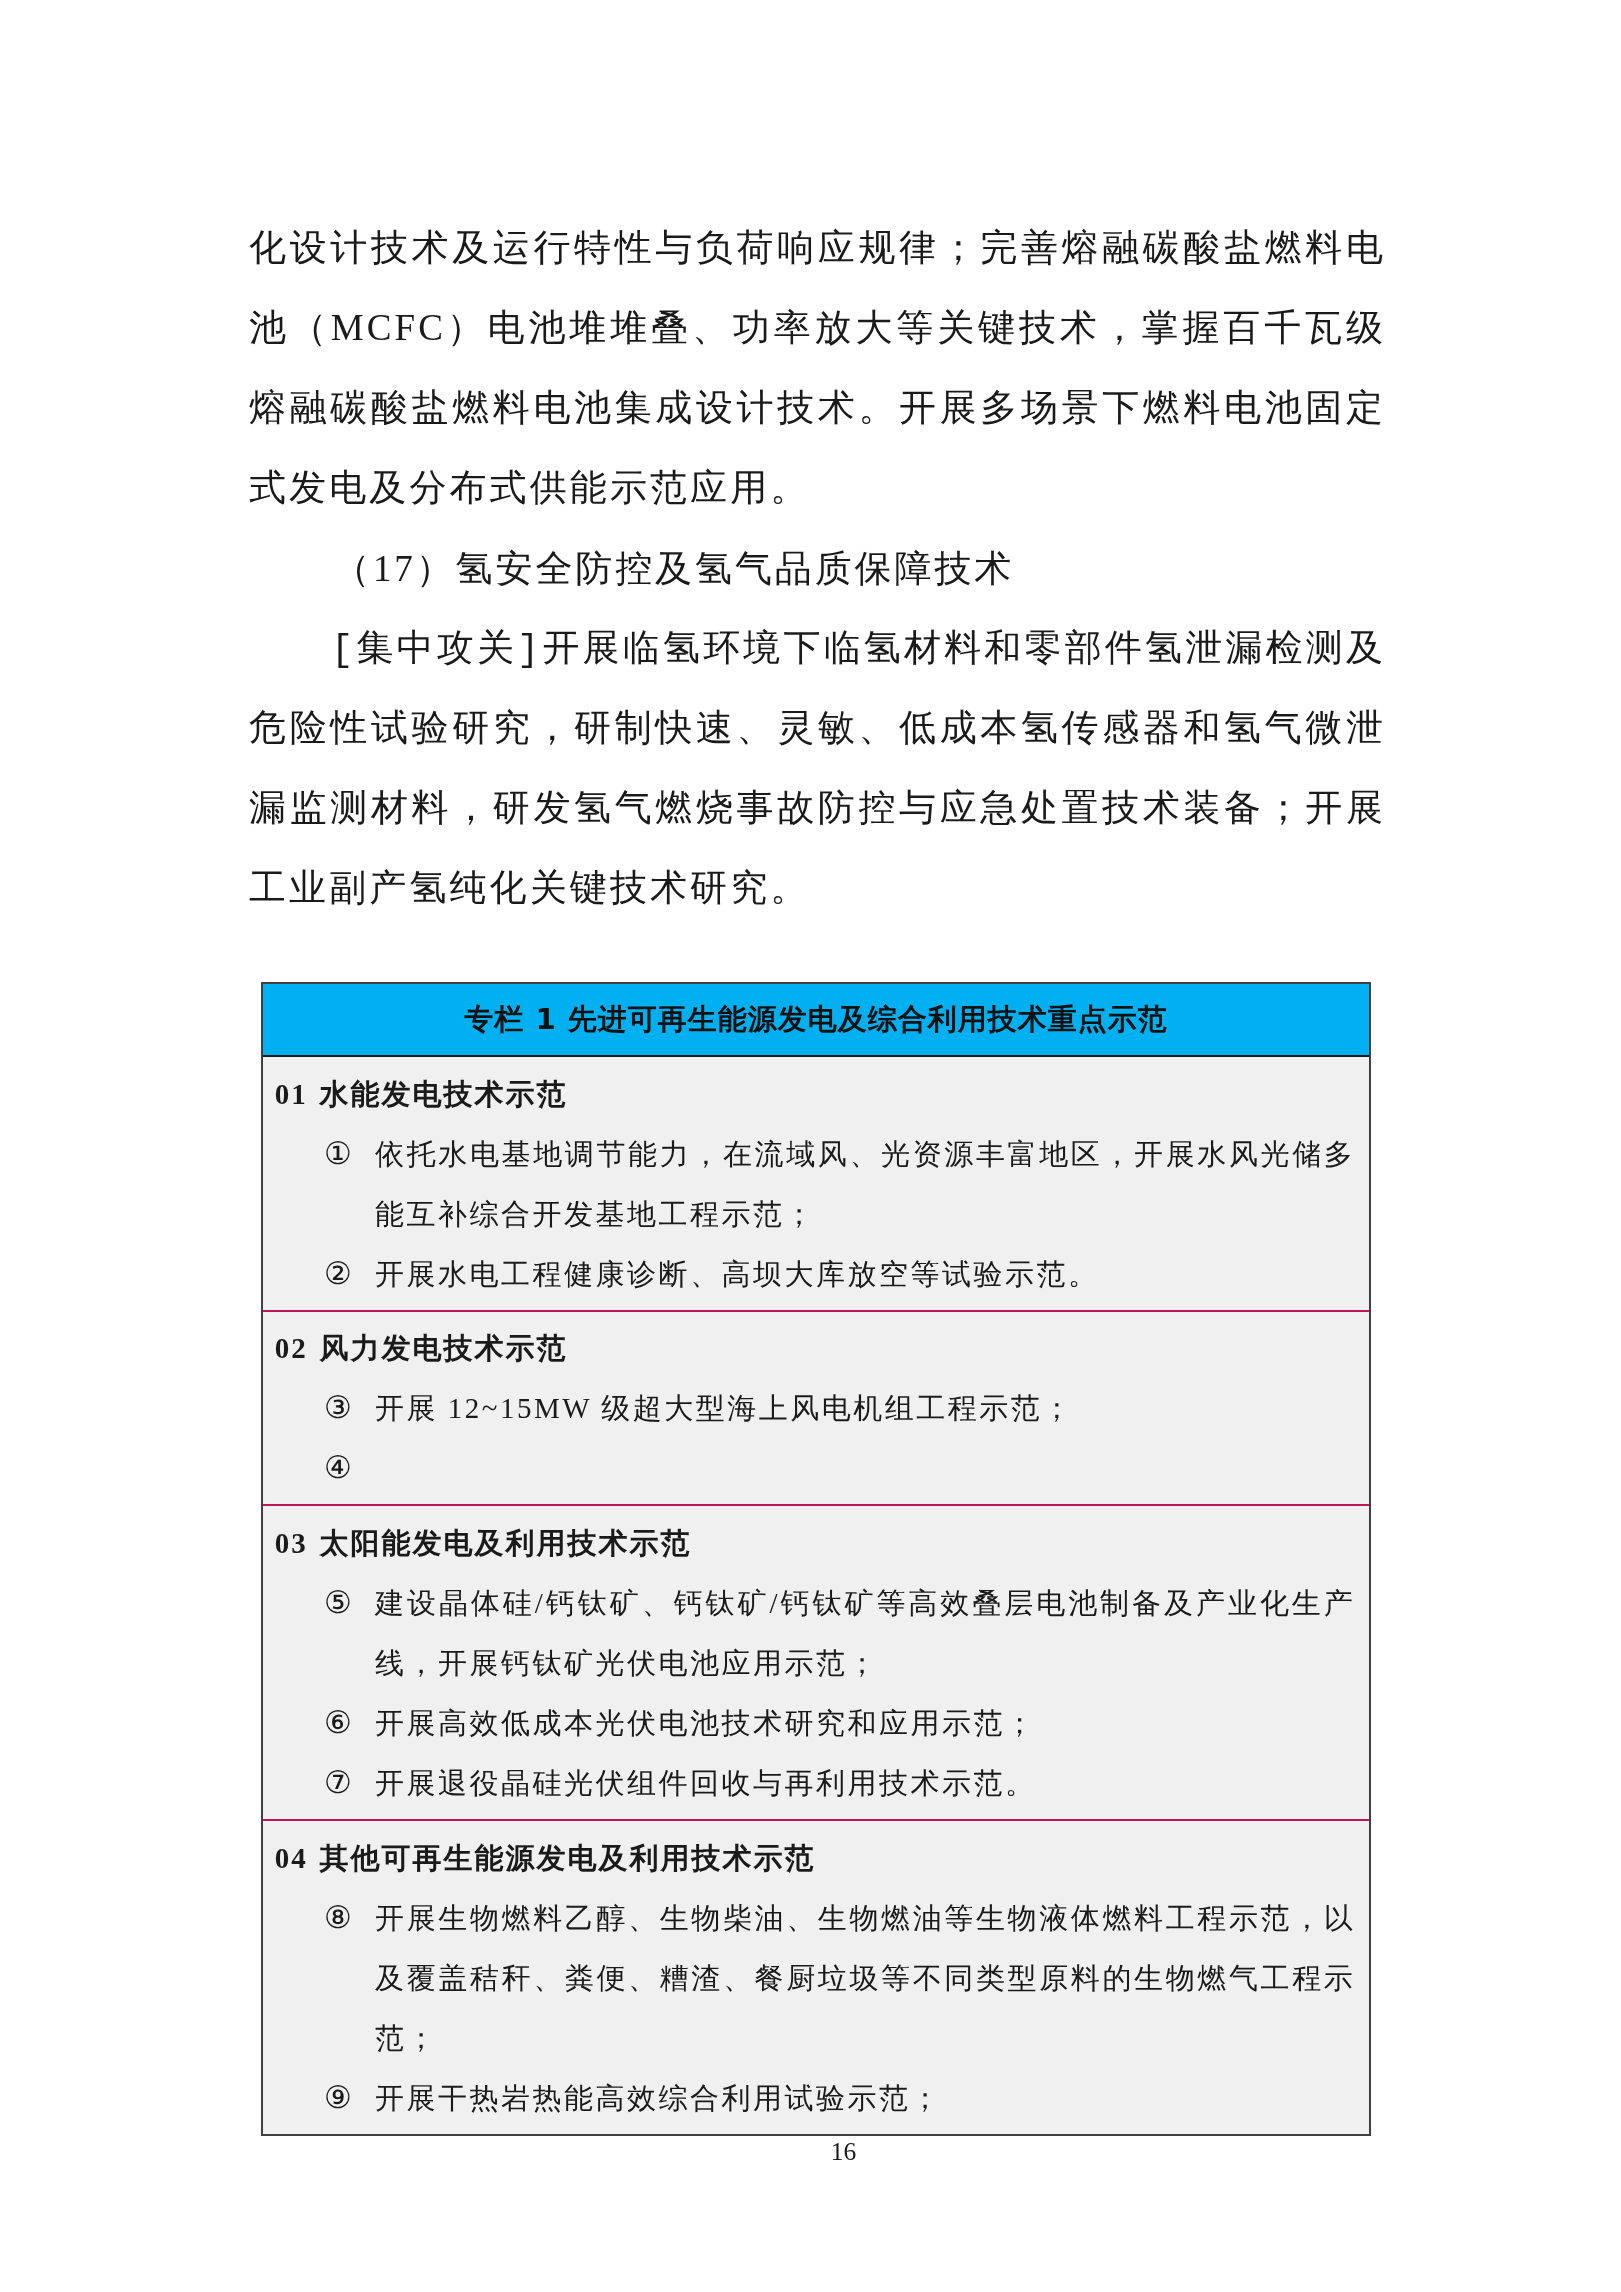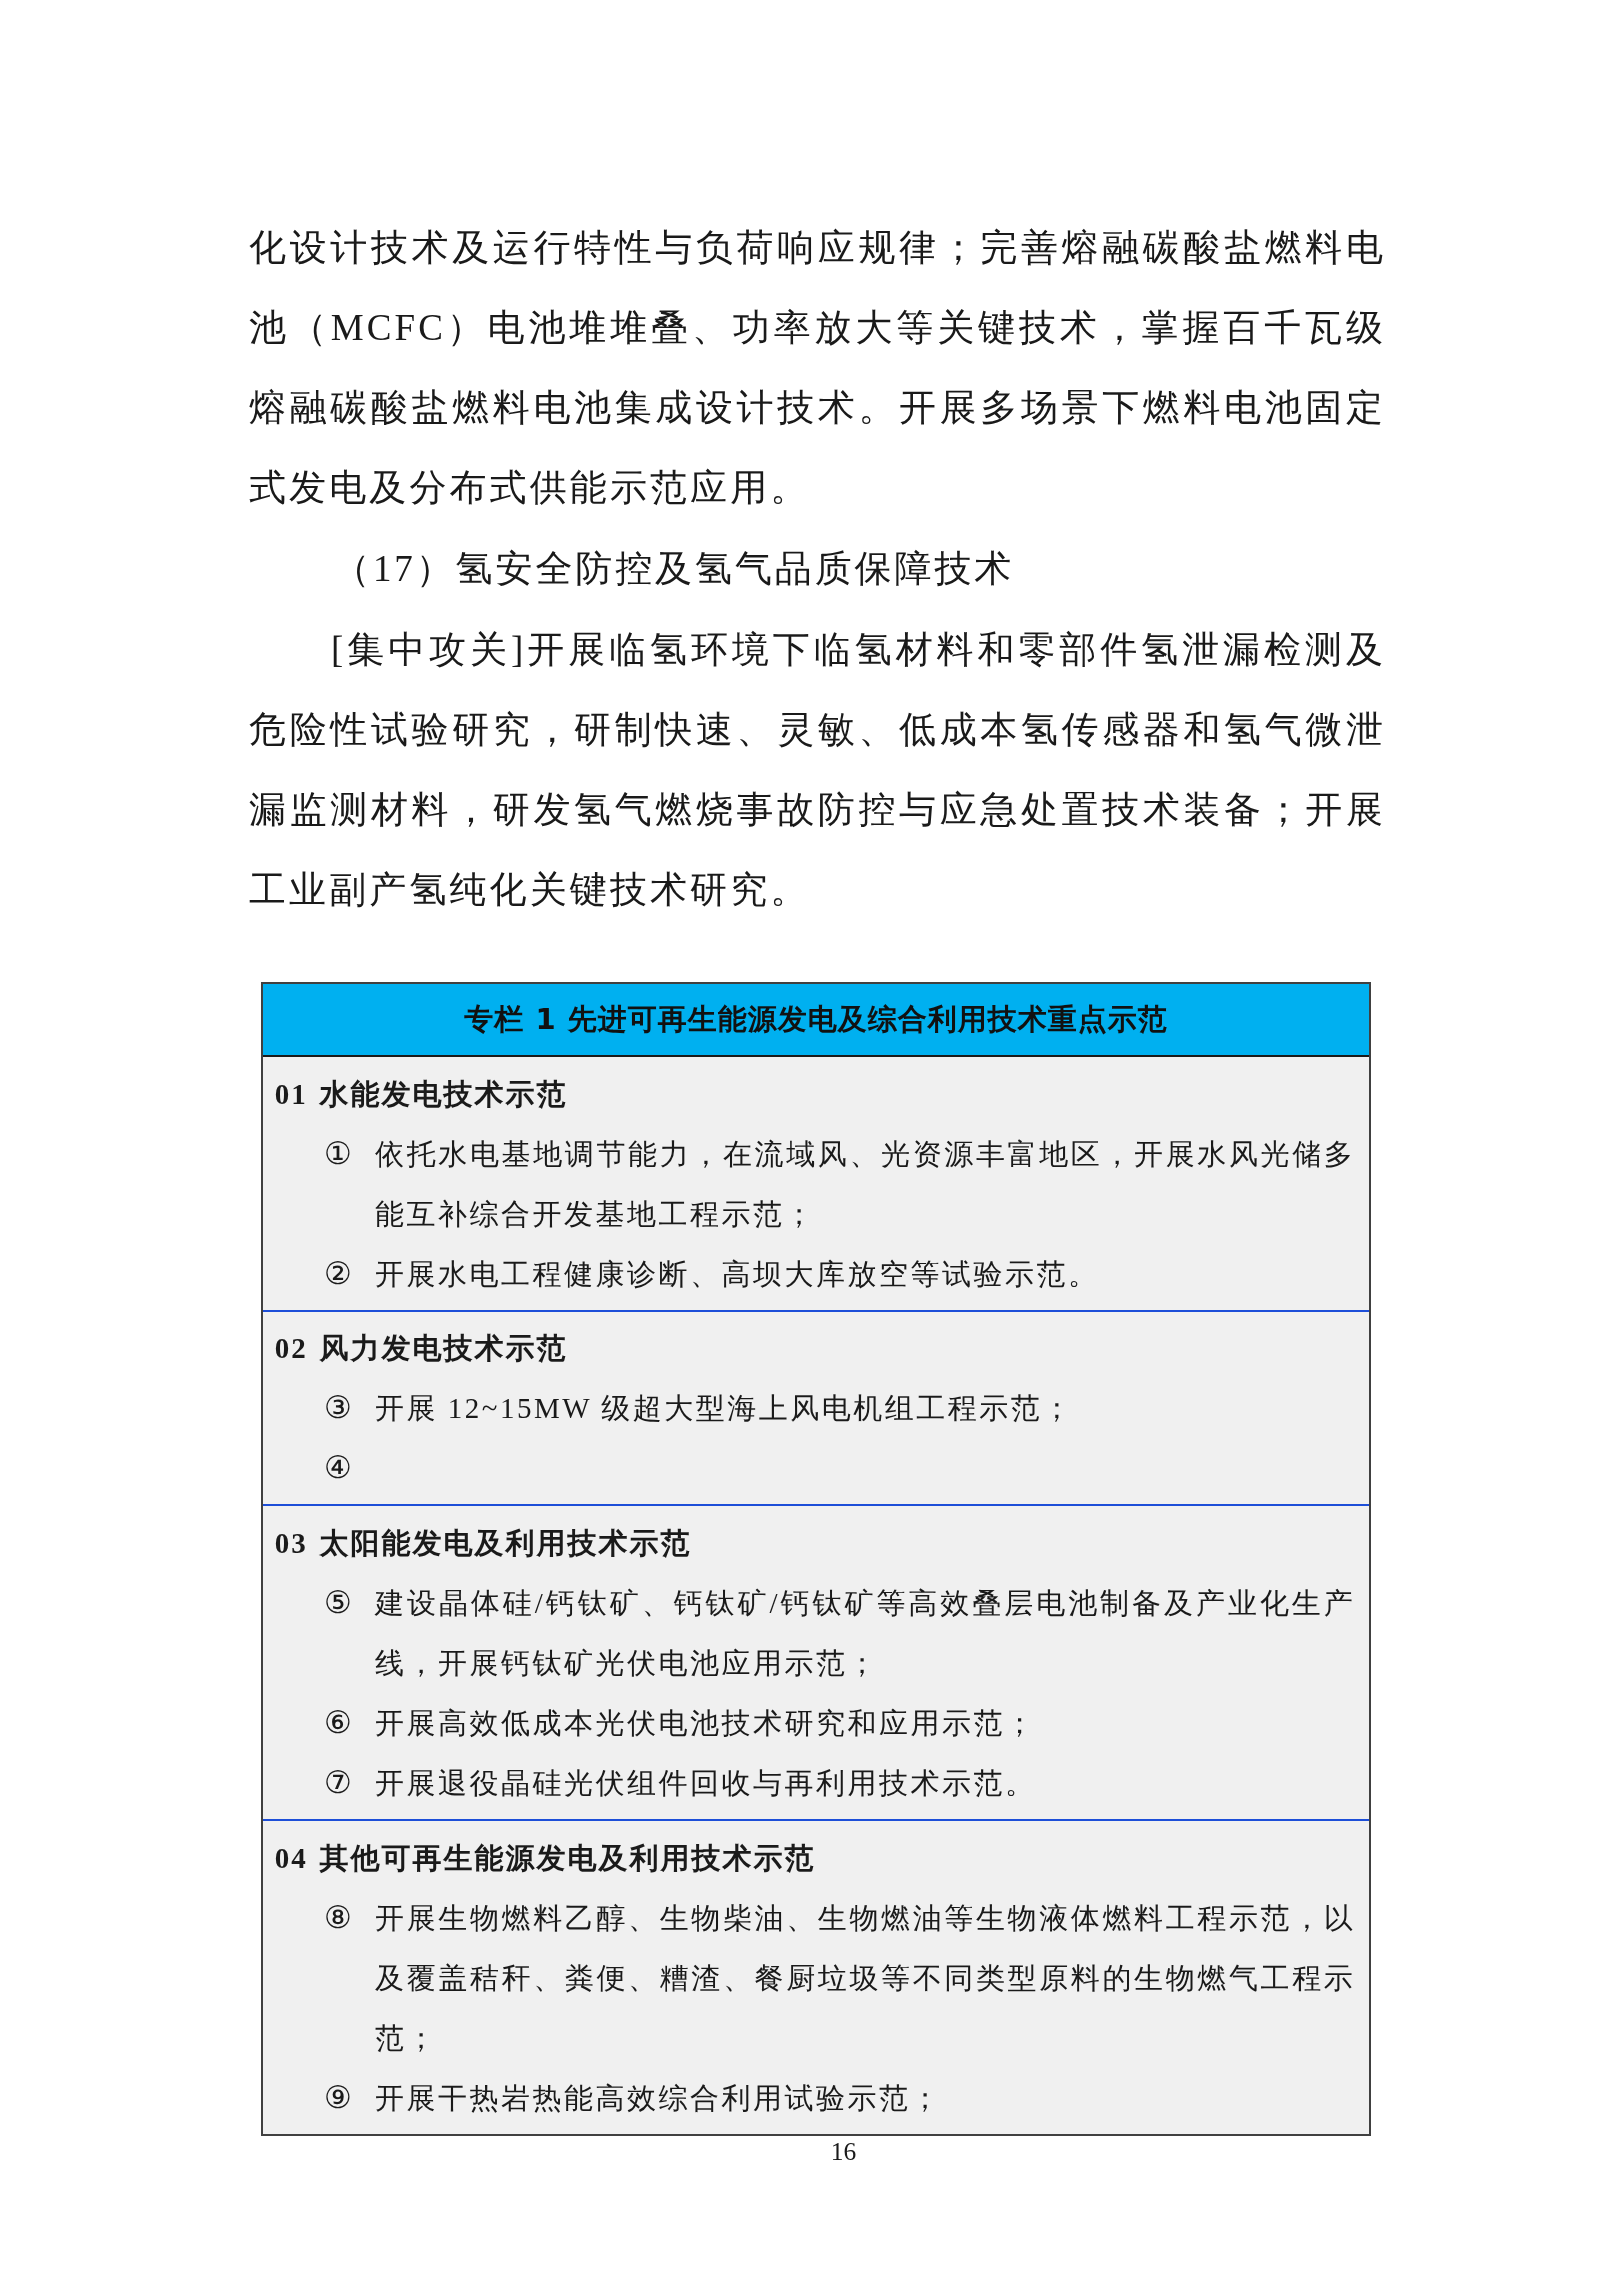--- a/index.html
+++ b/index.html
@@ -28,20 +28,21 @@
       font-size: 37px;
       line-height: 80px;
       letter-spacing: 3.1px;
       text-align: justify;
     }
     .body-text p {
       margin: 0;
     }
     .indent {
       text-indent: 82px;
+      font-family: Liberation Mono, monospace;
     }
     .section-heading {
       position: absolute;
       left: 333px;
       font-size: 37px;
       line-height: 80px;
       letter-spacing: 2.9px;
     }
     .box {
       position: absolute;
@@ -59,21 +60,21 @@
       display: flex;
       align-items: center;
       justify-content: center;
       font-family: "DejaVu Sans", "Liberation Sans", sans-serif;
       font-weight: bold;
       font-size: 29px;
       color: #111;
       letter-spacing: 1px;
     }
     .group {
-      border-bottom: 2px solid #1d4ed8;
+      border-bottom: 2px solid #be185d;
       padding: 7.8px 0 5.9px 0;
     }
     .group:last-child {
       border-bottom: none;
     }
     .group-title {
       font-weight: bold;
       font-size: 29px;
       line-height: 59px;
       padding-left: 11.8px;

